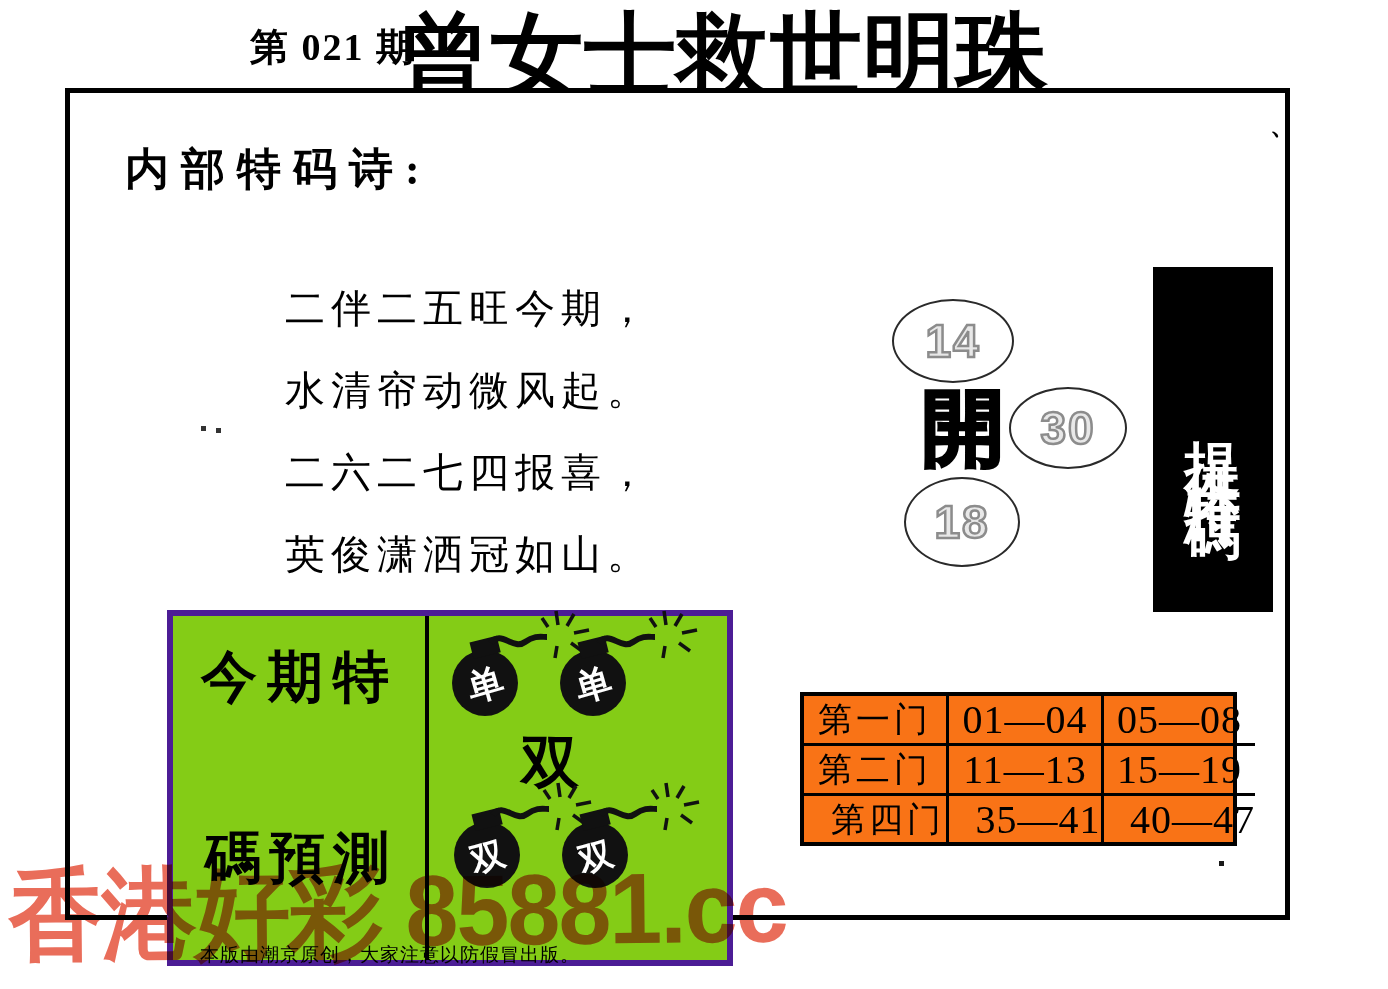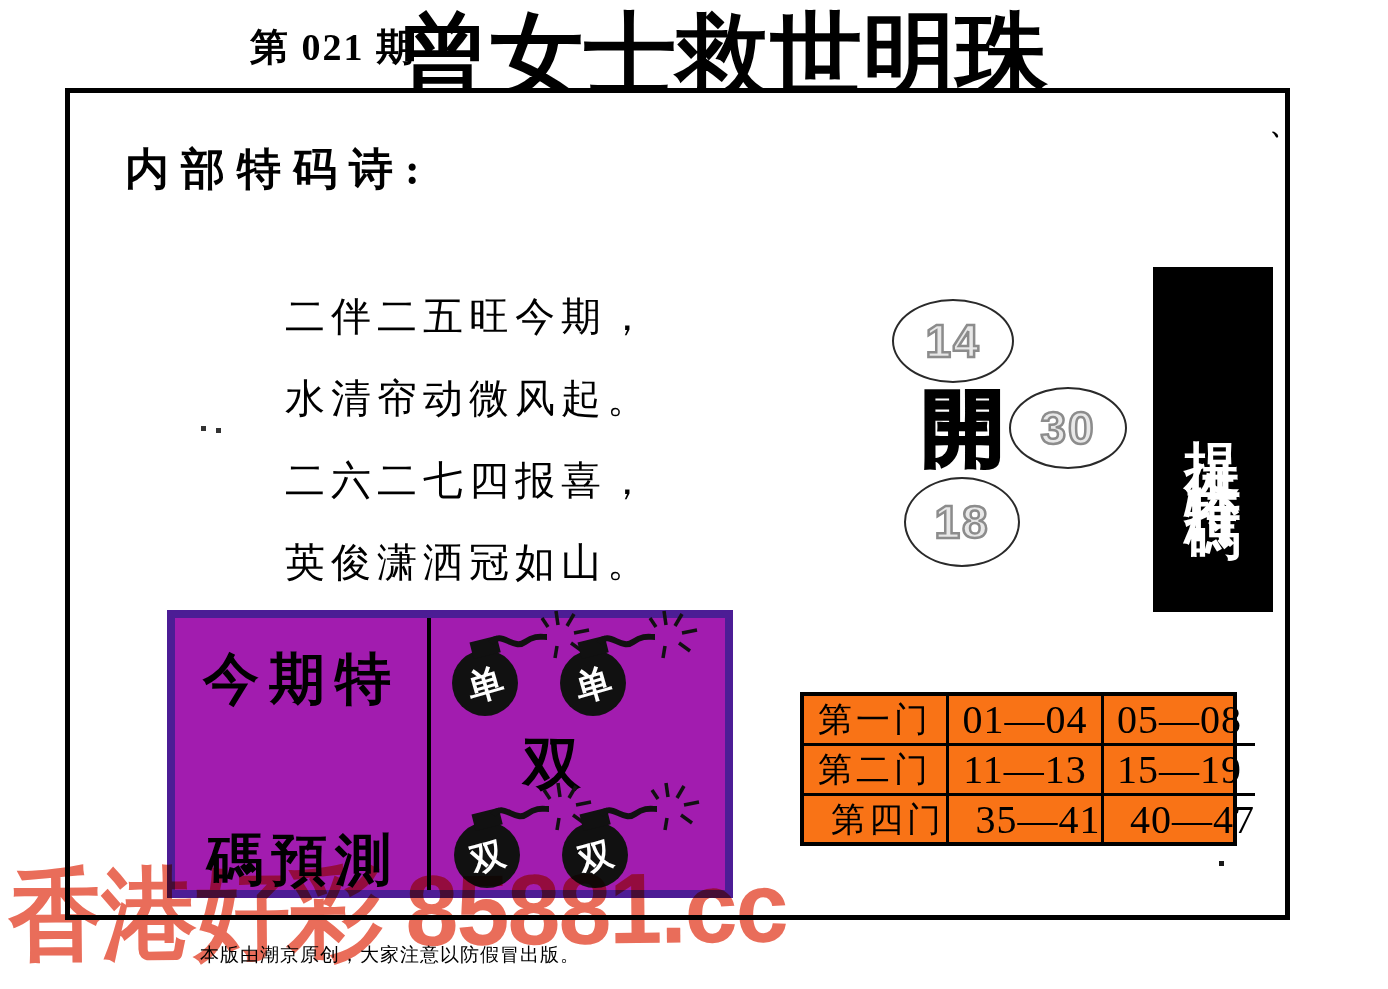--- a/index.html
+++ b/index.html
@@ -11,21 +11,21 @@
                letter-spacing:2px;white-space:nowrap;}
   .big-title{position:absolute;left:398px;top:-6px;font-size:92px;font-weight:bold;
              letter-spacing:1px;white-space:nowrap;}
 
   
   .main-frame{position:absolute;left:65px;top:88px;width:1225px;height:832px;
               border:5px solid #000;box-sizing:border-box;background:#fff;}
 
   .poem-title{position:absolute;left:125px;top:140px;font-size:44px;font-weight:600;
               letter-spacing:12px;white-space:nowrap;}
-  .poem{position:absolute;left:285px;top:276px;font-size:40px;letter-spacing:6px;}
+  .poem{position:absolute;left:285px;top:268px;font-size:40px;letter-spacing:6px;}
   .poem-line{height:82px;line-height:82px;white-space:nowrap;}
 
   
   .oval{position:absolute;border:2px solid #2a2a2a;border-radius:50%;background:#fff;
         display:flex;align-items:center;justify-content:center;box-sizing:border-box;}
   .oval-num{font-family:"Liberation Sans",sans-serif;font-weight:bold;font-size:46px;
             color:#e8e8e8;-webkit-text-stroke:2.5px #8c8c8c;letter-spacing:2px;}
   .oval-top{left:892px;top:299px;width:122px;height:84px;text-align:center;}
   .oval-left{left:796px;top:392px;width:124px;height:88px;}
   .oval-right{left:1009px;top:387px;width:118px;height:82px;}
@@ -33,22 +33,22 @@
   .kai-char{position:absolute;left:922px;top:388px;font-size:82px;font-weight:900;
             -webkit-text-stroke:3px #000;line-height:1;}
 
   
   .side-banner{position:absolute;left:1153px;top:267px;width:120px;height:345px;background:#000;
                display:flex;align-items:center;justify-content:center;}
   .side-banner-text{writing-mode:vertical-rl;text-orientation:upright;color:#fff;
                     font-size:56px;font-weight:bold;letter-spacing:22px;line-height:120px;}
 
   
-  .pred-box{position:absolute;left:167px;top:610px;width:566px;height:288px;
-            border:8px solid #4c1d95;box-sizing:border-box;background:#a21caf;}
+  .pred-box{position:absolute;left:167px;top:610px;width:566px;height:356px;
+            border:6px solid #4c1d95;box-sizing:border-box;background:#84cc16;}
   .pred-divider{position:absolute;left:252px;top:0;width:4px;height:100%;background:#000;}
   .pred-line1{position:absolute;left:28px;top:24px;font-size:56px;font-weight:600;letter-spacing:10px;white-space:nowrap;}
   .pred-line2{position:absolute;left:32px;top:178px;font-size:56px;font-weight:600;letter-spacing:8px;white-space:nowrap;margin-top:27px;}
   .mid-label{position:absolute;left:348px;top:108px;font-size:58px;font-weight:700;}
 
   .bomb{position:absolute;width:150px;height:120px;}
   .bomb1{left:443px;top:605px;}
   .bomb2{left:551px;top:605px;}
   .bomb3{left:445px;top:777px;}
   .bomb4{left:553px;top:777px;}

